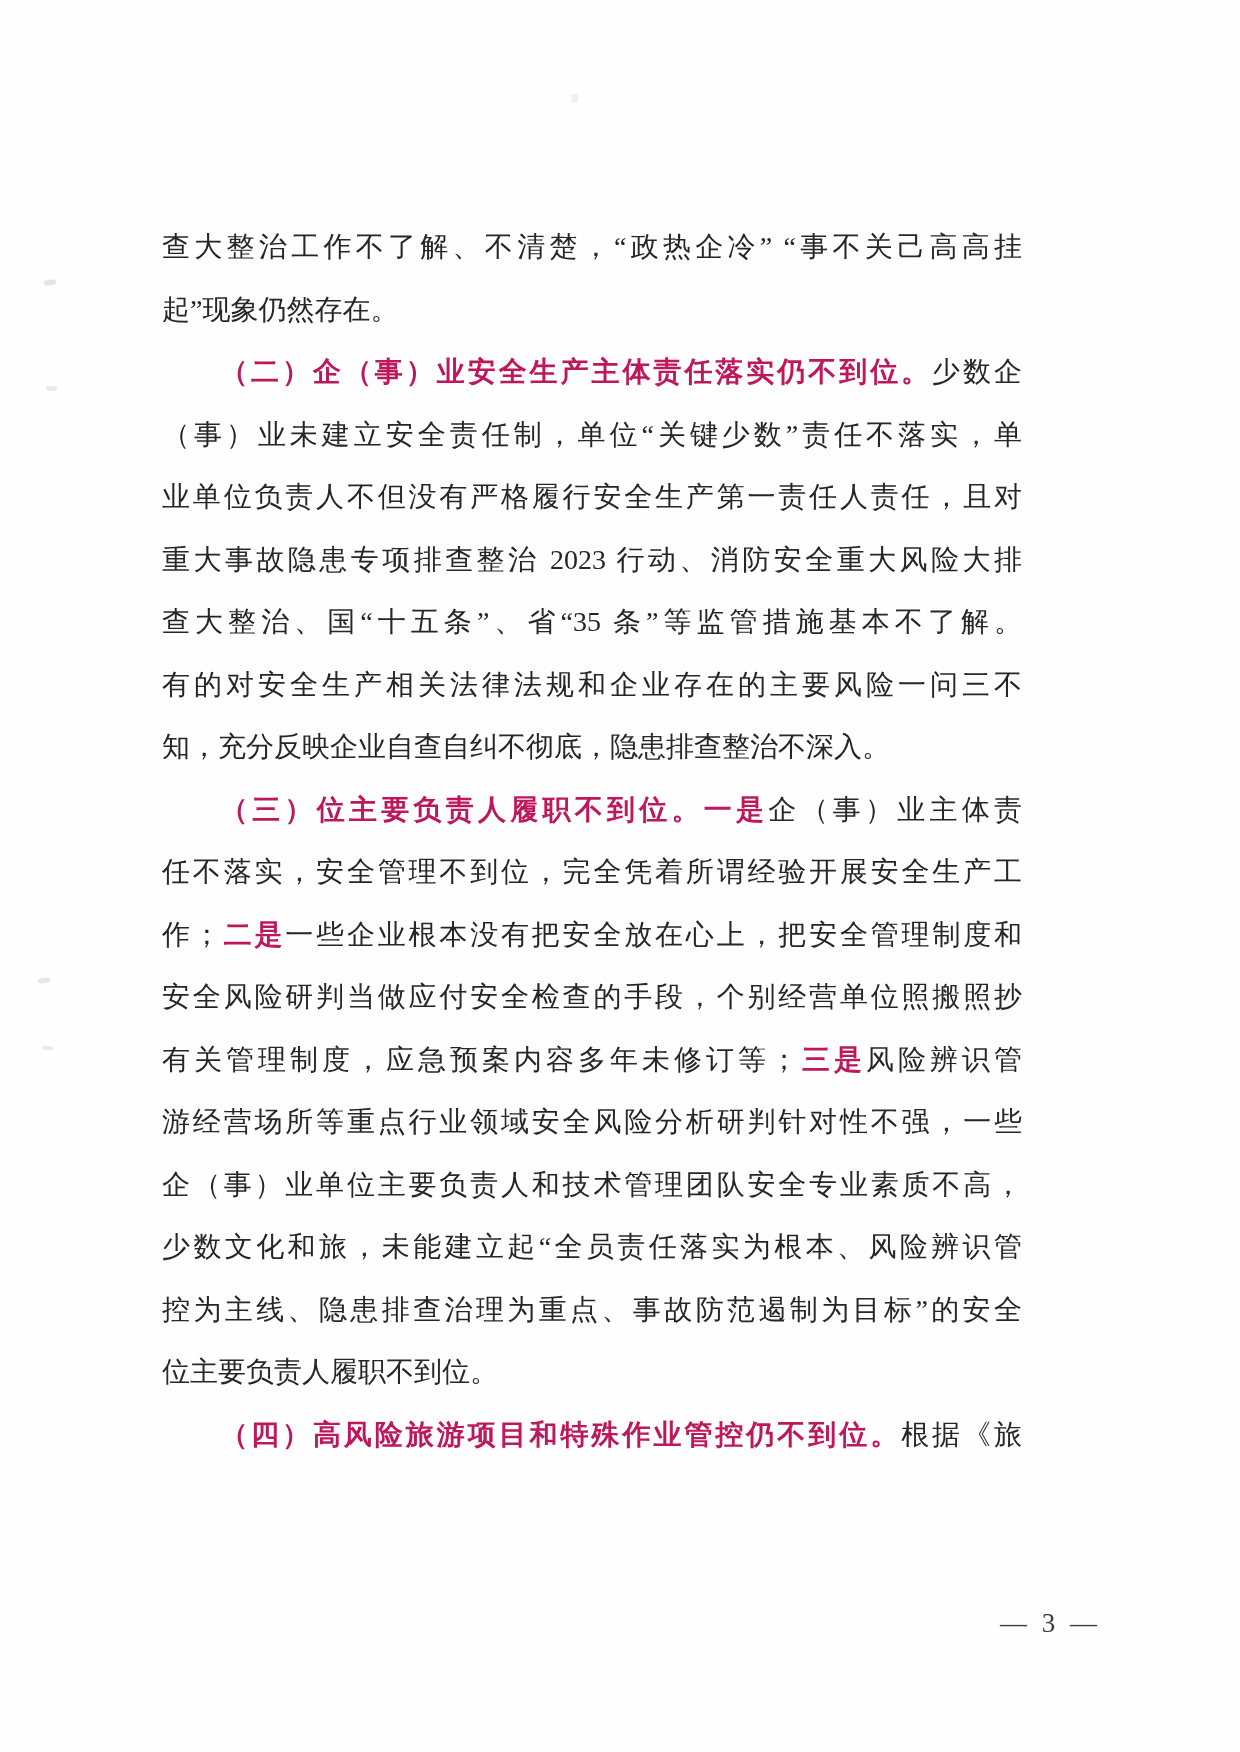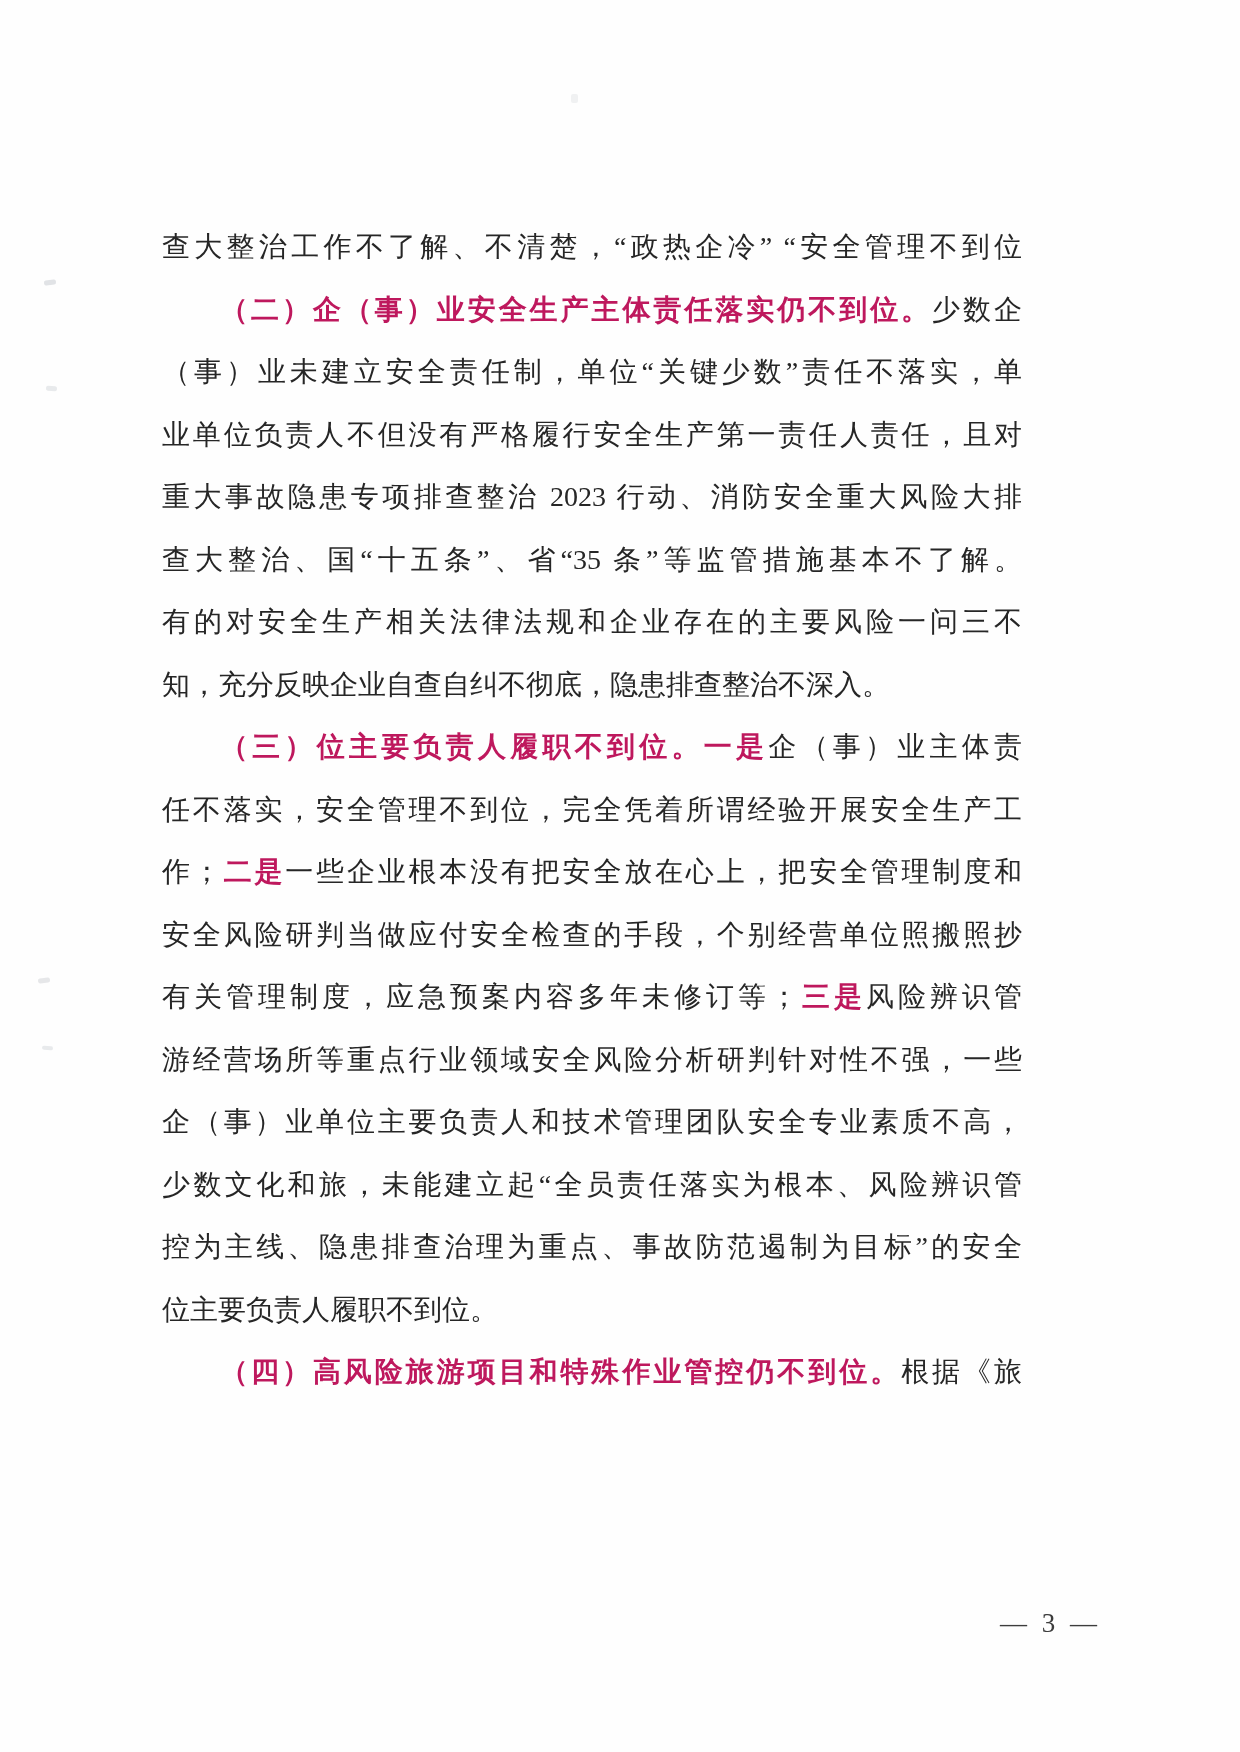--- a/index.html
+++ b/index.html
@@ -67,21 +67,22 @@
 <body>
 
 <div class="page">
   <div class="artifact a1"></div>
   <div class="artifact a2"></div>
   <div class="artifact a3"></div>
   <div class="artifact a4"></div>
   <div class="artifact a5"></div>
 
   <div class="content" id="content">
-      <div class="line fill"><span>查大整治工作不了解、不清楚，“政热企冷” “安全管理不到位</span></div>
+      <div class="line fill"><span>查大整治工作不了解、不清楚，“政热企冷” “事不关己高高挂</span></div>
+      <div class="line"><span>起”现象仍然存在。</span></div>
       <div class="line fill indent"><span class="bold">（二）企（事）业安全生产主体责任落实仍不到位。</span><span>少数企</span></div>
       <div class="line fill"><span>（事）业未建立安全责任制，单位“关键少数”责任不落实，单</span></div>
       <div class="line fill"><span>业单位负责人不但没有严格履行安全生产第一责任人责任，且对</span></div>
       <div class="line fill"><span>重大事故隐患专项排查整治 2023 行动、消防安全重大风险大排</span></div>
       <div class="line fill"><span>查大整治、国“十五条”、省“35 条”等监管措施基本不了解。</span></div>
       <div class="line fill"><span>有的对安全生产相关法律法规和企业存在的主要风险一问三不</span></div>
       <div class="line"><span>知，充分反映企业自查自纠不彻底，隐患排查整治不深入。</span></div>
       <div class="line fill indent"><span class="bold">（三）位主要负责人履职不到位。</span><span class="bold">一是</span><span>企（事）业主体责</span></div>
       <div class="line fill"><span>任不落实，安全管理不到位，完全凭着所谓经验开展安全生产工</span></div>
       <div class="line fill"><span>作；</span><span class="bold">二是</span><span>一些企业根本没有把安全放在心上，把安全管理制度和</span></div>

